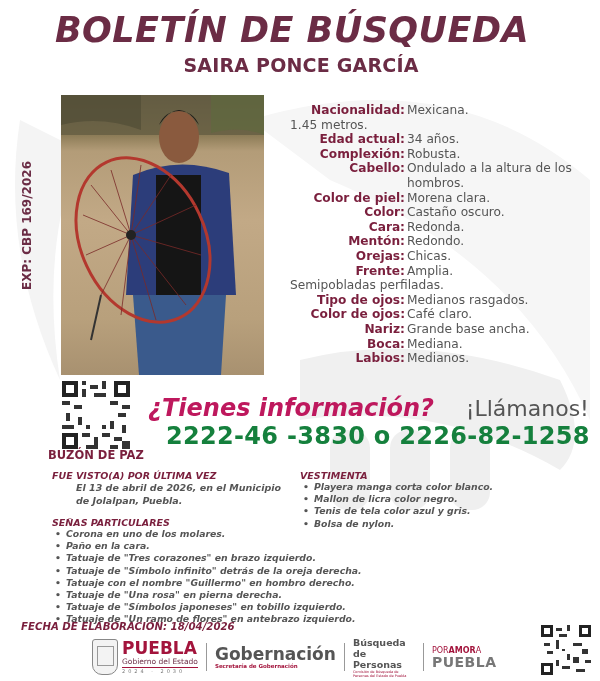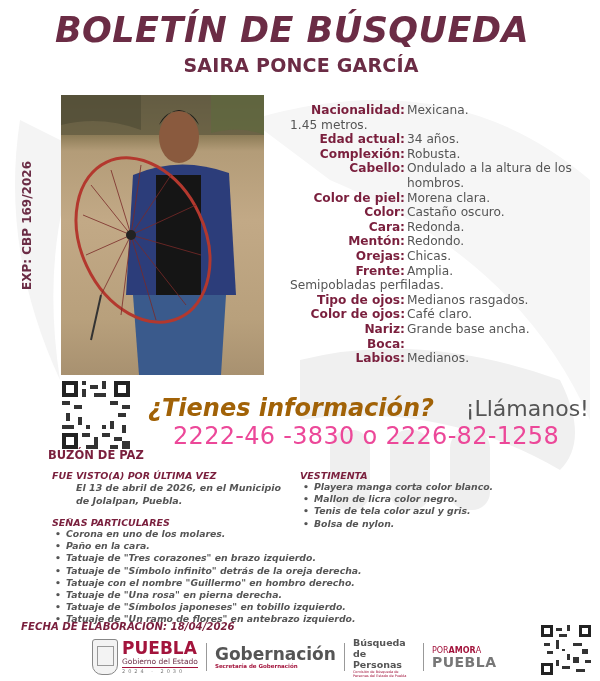--- a/index.html
+++ b/index.html
@@ -15,23 +15,23 @@
     font-weight: bold; font-size: 12px; color: #6b2c45; white-space: nowrap; }
   .photo { position: absolute; left: 61px; top: 95px; width: 203px; height: 280px; overflow: hidden;
     background: linear-gradient(180deg, #6d6248 0%, #8a7a55 14%, #b39c78 20%, #c2a986 45%, #b8a07c 80%, #a89170 100%); }
   .details { position: absolute; left: 290px; top: 103px; width: 305px; }
   .drow { display: flex; font-size: 12.2px; line-height: 14.6px; }
   .dlabel { width: 117px; text-align: right; font-weight: bold; color: #7a1f3d; flex-shrink: 0; padding-right: 2px; }
   .dval { color: #555; flex: 1; }
   .qr { position: absolute; background: #fff; }
   .buzon { position: absolute; left: 48px; top: 448px; font-weight: bold; font-size: 11.5px; color: #7a1f3d; }
   .tienes { position: absolute; left: 148px; top: 394px; font-size: 24px; white-space: nowrap; color: #555; }
-  .tienes b { font-weight: bold; font-style: italic; color: #a16207; }
+  .tienes b { font-weight: bold; font-style: italic; color: #be185d; }
   .tienes span.ll { font-weight: normal; font-size: 22px; margin-left: 24px; }
-  .phones { position: absolute; left: 166px; top: 422px; font-weight: normal; font-size: 24px; color: #ec4899; white-space: nowrap; letter-spacing: 0.3px; margin-left: 7px; }
+  .phones { position: absolute; left: 166px; top: 422px; font-weight: bold; font-size: 24px; color: #15803d; white-space: nowrap; letter-spacing: 0.3px; }
   .sec-h { font-weight: bold; font-style: italic; font-size: 9.5px; color: #7a1f3d; }
   .sec-t { font-weight: bold; font-style: italic; font-size: 9.5px; color: #555; line-height: 13px; margin-left: 24px; }
   .visto { position: absolute; left: 52px; top: 470px; width: 240px; }
   .vest { position: absolute; left: 300px; top: 470px; width: 260px; }
   .senas { position: absolute; left: 52px; top: 517px; width: 310px; }
   ul.bl { list-style: none; }
   ul.bl li { font-weight: bold; font-style: italic; font-size: 9.3px; color: #555; line-height: 12.2px; position: relative; padding-left: 14px; }
   ul.bl li::before { content: "•"; position: absolute; left: 3px; top: 0; color: #555; font-style: normal; }
   .senas ul.bl li { padding-left: 14px; }
   .fecha { position: absolute; left: 21px; top: 621px; font-weight: bold; font-style: italic; font-size: 10.2px; color: #7a1f3d; }
@@ -152,20 +152,21 @@
   <div class="drow">
       <span class="dlabel">Color de ojos:</span>
       <span class="dval">Café claro.</span>
     </div>
   <div class="drow">
       <span class="dlabel">Nariz:</span>
       <span class="dval">Grande base ancha.</span>
     </div>
   <div class="drow">
       <span class="dlabel">Boca:</span>
+      <span class="dval">Mediana.</span>
     </div>
   <div class="drow">
       <span class="dlabel">Labios:</span>
       <span class="dval">Medianos.</span>
     </div>
 </div>
 
 <div class="qr" style="left:62px; top:381px; width:68px; height:68px;">
   <svg width="68" height="68" viewBox="0 0 17 17" shape-rendering="crispEdges">
     <rect x="0" y="0" width="4" height="4" fill="#222"></rect>

